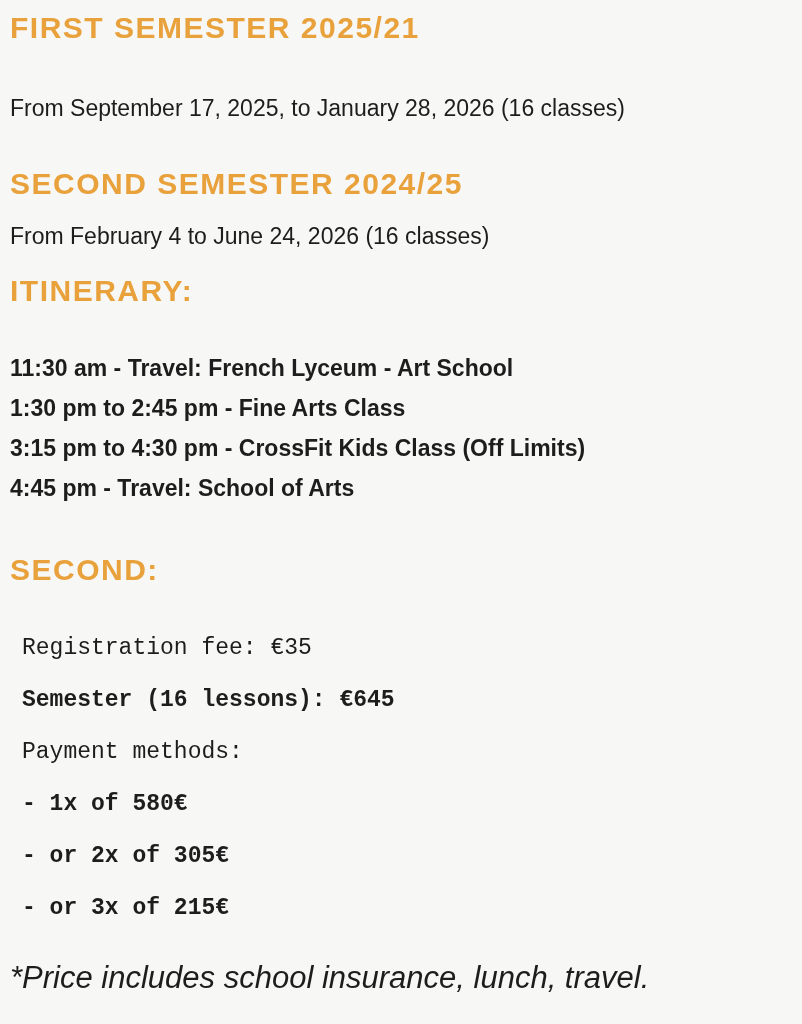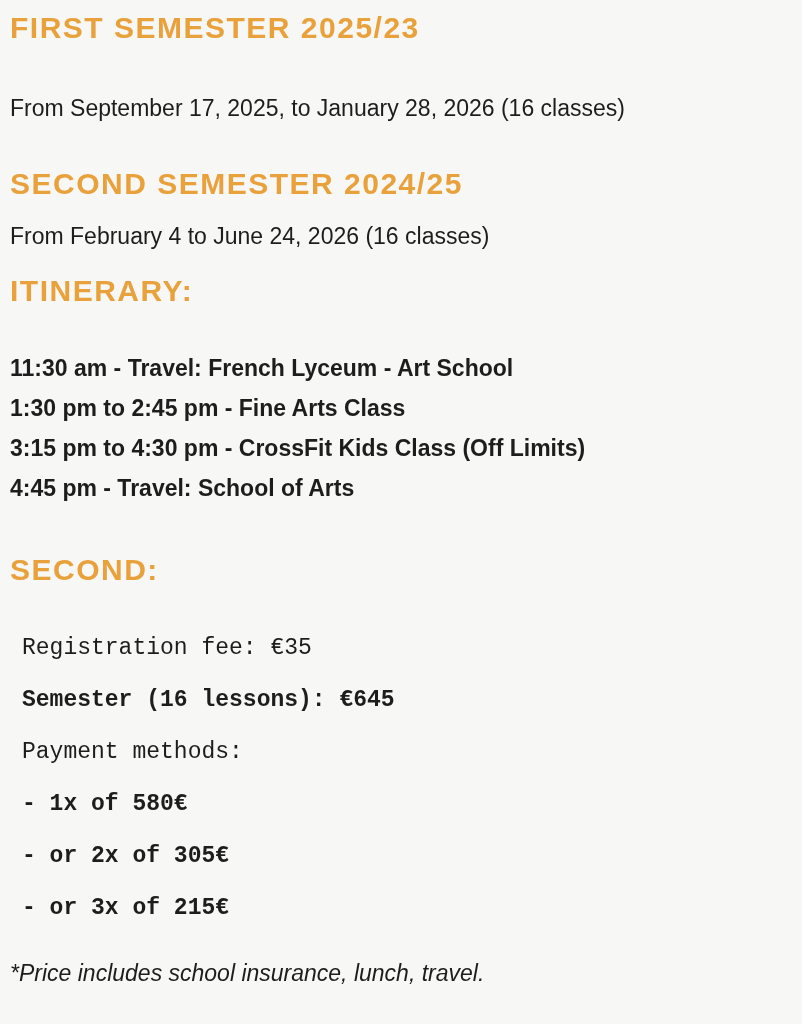--- a/index.html
+++ b/index.html
@@ -50,32 +50,32 @@
     margin: 42px 0 0 0;
     padding: 0;
     font-size: 23px;
     line-height: 40px;
   }
   .values-list div { margin: 12px; font-family: Liberation Mono, monospace; }
   .w-bold { font-weight: bold; }
   .w-regular { font-weight: normal; }
   .note {
     margin-top: 33px;
-    font-size: 23px;
+    font-size: 31px;
     font-style: italic;
     font-weight: normal;
     line-height: 1.1;
   }
 </style>
 </head>
 <body>
 
 <div class="page">
 
-  <h2 class="section-heading h1">FIRST SEMESTER 2025/23</h2>
+  <h2 class="section-heading h1">FIRST SEMESTER 2025/21</h2>
 
   <p class="body-text body-first">From September 17, 2025, to January 28, 2026 (16 classes)</p>
 
   <h2 class="section-heading h2">SECOND SEMESTER 2024/25</h2>
 
   <p class="body-text body-second">From February 4 to June 24, 2026 (16 classes)</p>
 
   <h2 class="section-heading h3">ITINERARY:</h2>
 
   <ul class="itinerary-list">

